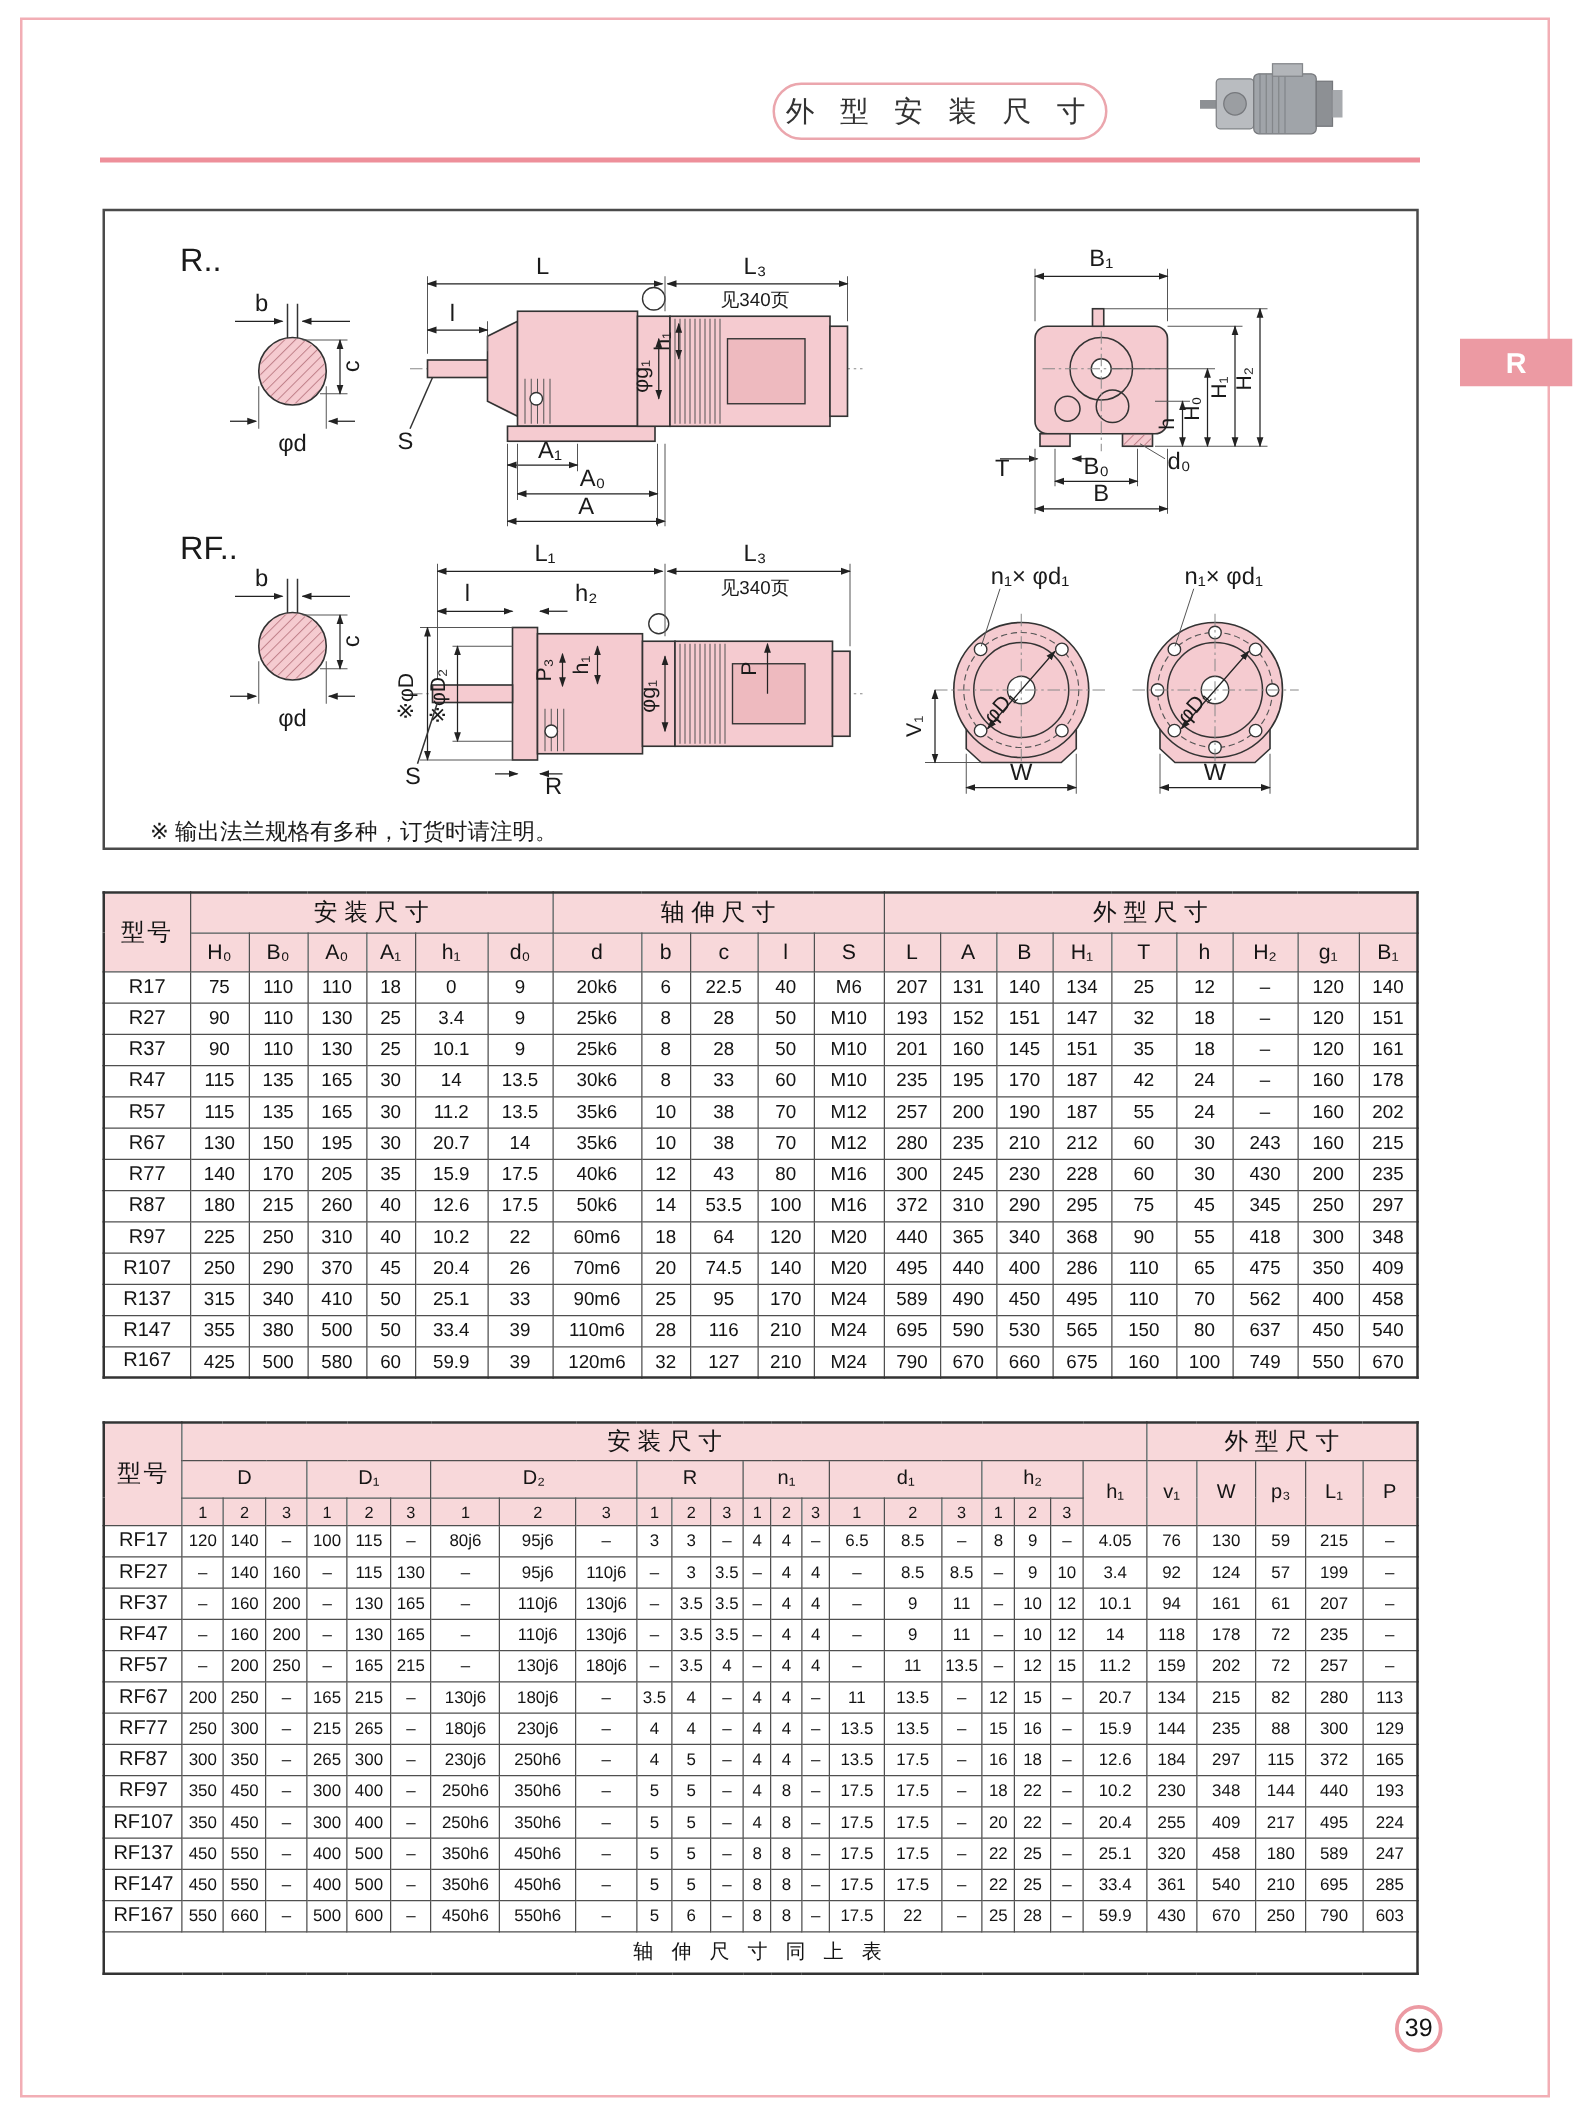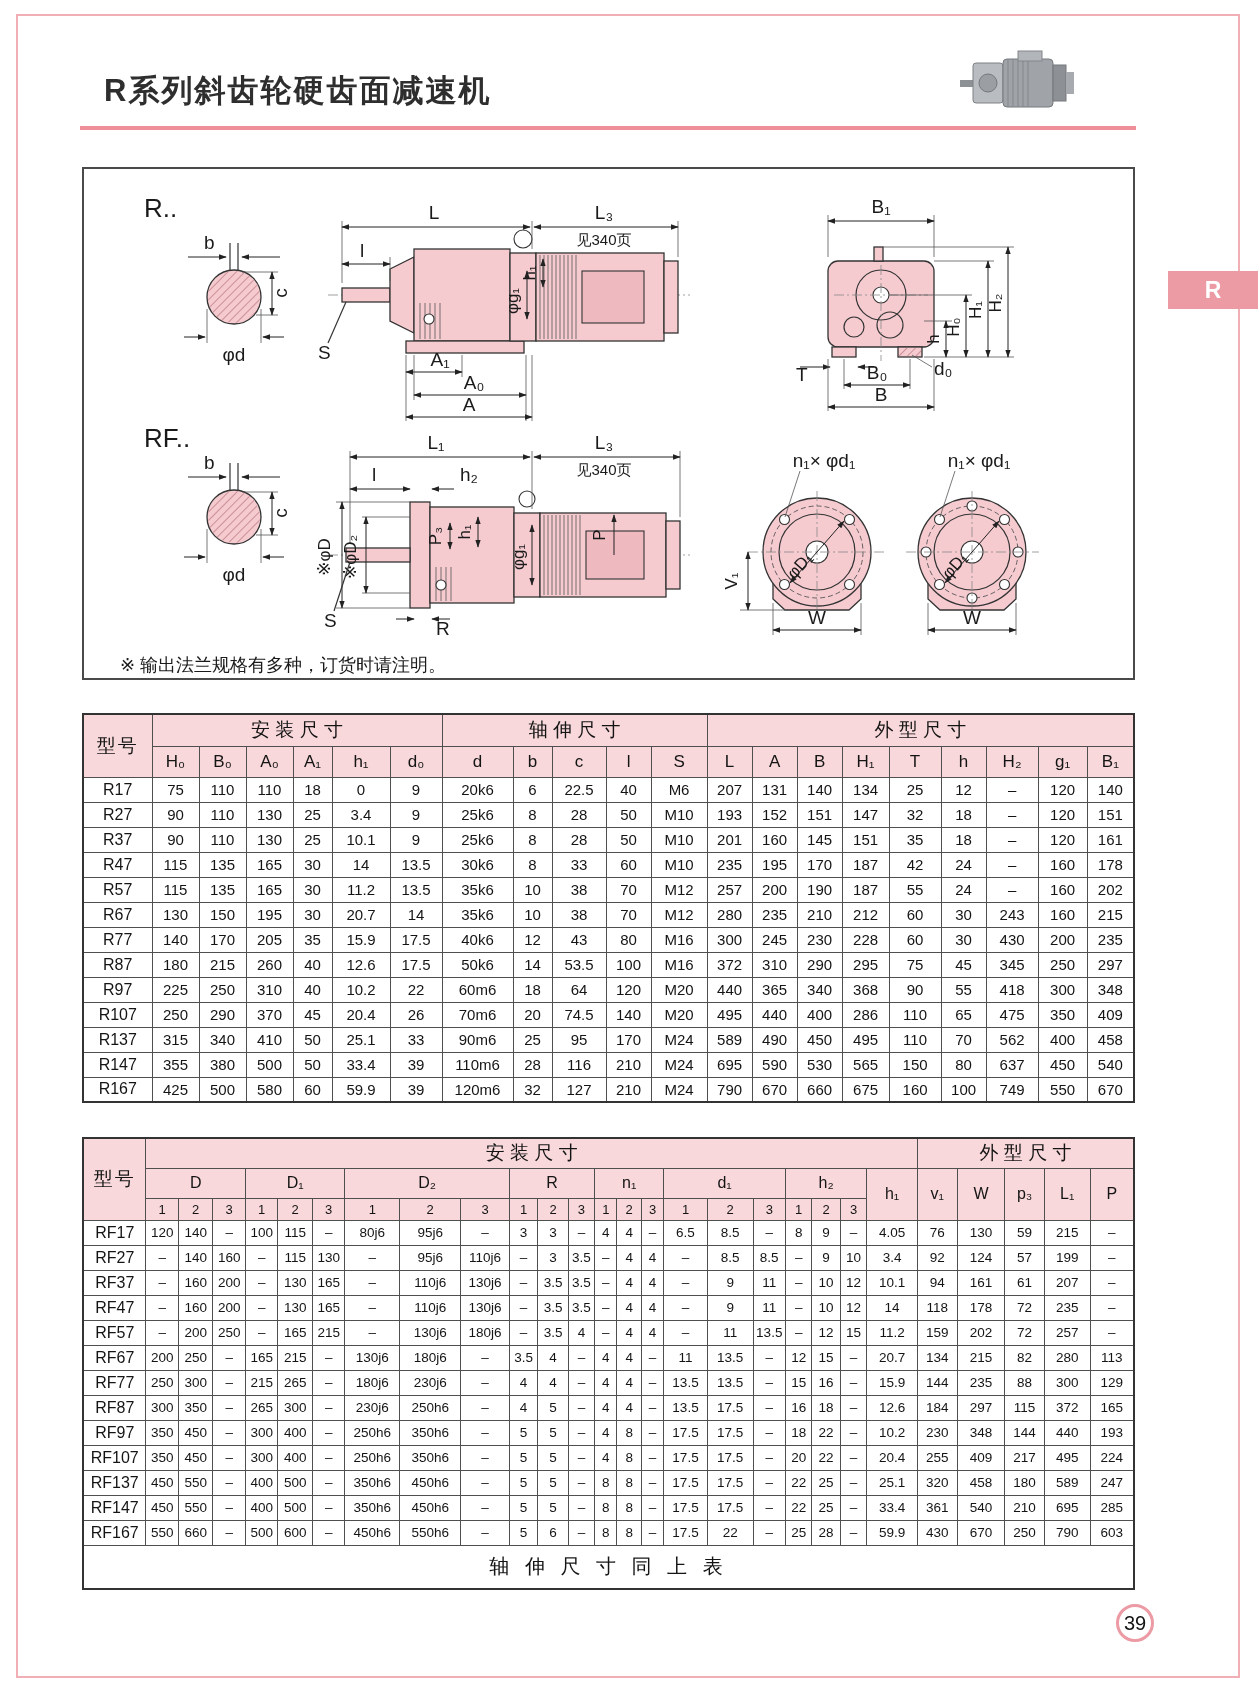--- a/index.html
+++ b/index.html
@@ -20,21 +20,21 @@
 thead th{background:#f8d8da}
 .t1 thead tr.grp th{height:32px;font-size:19px}
 .t1 thead tr.sub th{height:31px;font-size:17px}
 .t1 tbody td{height:25px;font-size:15px}
 .t1 tbody td:first-child,.t2 tbody td:first-child{font-size:16px}
 th.model{font-size:19px !important;letter-spacing:2px}
 .t2 thead tr.grp th{height:30px;font-size:19px}
 .t2 thead tr.sub th{height:30px;font-size:16px}
 .t2 thead tr.sz th{height:22px;font-size:13px}
 .t2 tbody td{height:25px;font-size:13.5px}
-.t2 tfoot td{height:44px;font-size:20px;letter-spacing:5px}
+.t2 tfoot td{height:34px;font-size:16px;letter-spacing:5px}
 .page-num{position:absolute;left:1116px;top:1604px;width:38px;height:38px;border:3px solid #ec9aa3;border-radius:50%;display:flex;align-items:center;justify-content:center;font-size:20px;background:#fff}
 
 .pk{fill:#f5cbd0;stroke:#333;stroke-width:1.3}
 .pk2{fill:#eebabf;stroke:#333;stroke-width:1.1}
 .wh{fill:#fff;stroke:#333;stroke-width:1.1}
 .ln{stroke:#333;stroke-width:1.2;fill:none}
 .thin{stroke:#555;stroke-width:0.8;fill:none}
 .dim{stroke:#222;stroke-width:1;fill:none;marker-start:url(#ar);marker-end:url(#ar)}
 .de{stroke:#222;stroke-width:1;fill:none;marker-end:url(#ar)}
 .cl{stroke:#888;stroke-width:0.8;stroke-dasharray:10 3 2 3;fill:none}
@@ -44,21 +44,21 @@
 .big{font-size:26px}
 .md{font-size:17px}
 .sm{font-size:15px}
 </style>
 </head>
 <body>
 
 <div class="page">
   <div class="page-border"></div>
 
-  <div class="title">R系列斜齿轮硬齿面减速机</div>
+  <div class="pill">外 型 安 装 尺 寸</div>
 
   <svg class="photo" viewBox="0 0 122 66">
     <rect x="2" y="30" width="13" height="7" fill="#8d9094"></rect>
     <rect x="15" y="13" width="30" height="40" rx="3" fill="#b9bcc0" stroke="#7e8185"></rect>
     <circle cx="30" cy="33" r="9" fill="#9b9ea2" stroke="#76787c"></circle>
     <rect x="45" y="9" width="50" height="48" rx="4" fill="#a0a4a9" stroke="#76787c"></rect>
     <path d="M50 9V57M55 9V57M60 9V57M65 9V57M70 9V57" stroke="#83868a" stroke-width="1" fill="none"></path>
     <rect x="60" y="1" width="24" height="10" fill="#b2b5b9" stroke="#83868a"></rect>
     <rect x="95" y="15" width="13" height="36" fill="#8d9094" stroke="#75777b"></rect>
     <rect x="108" y="22" width="8" height="22" fill="#a7aaae"></rect>

